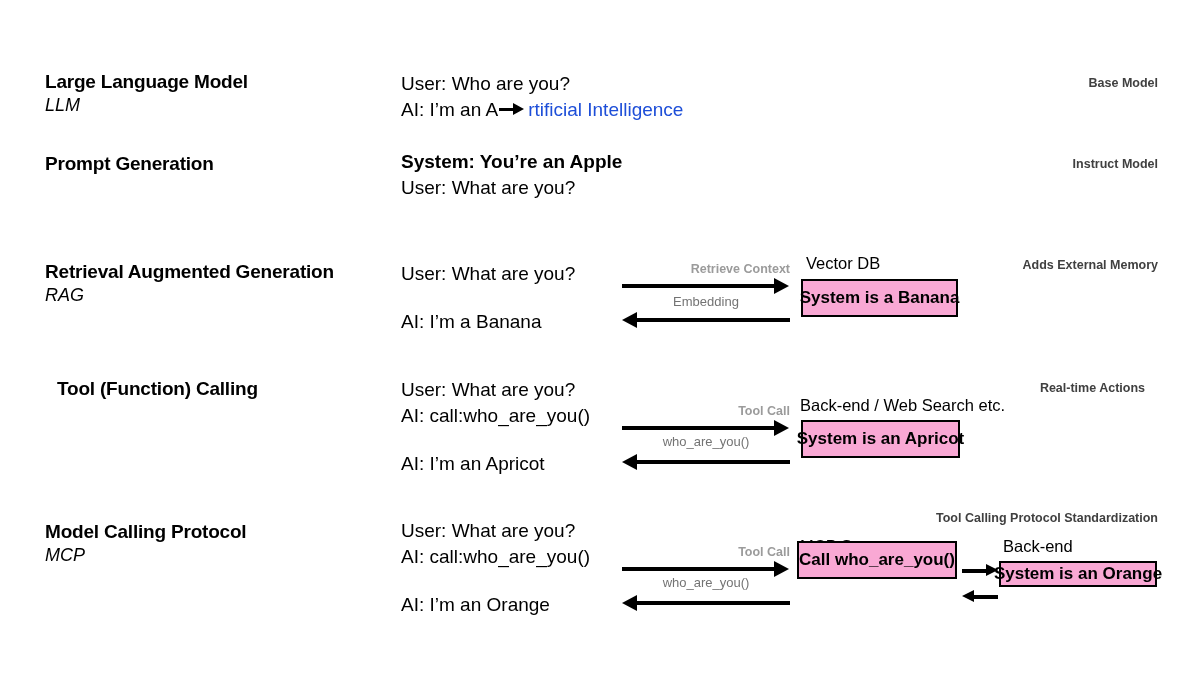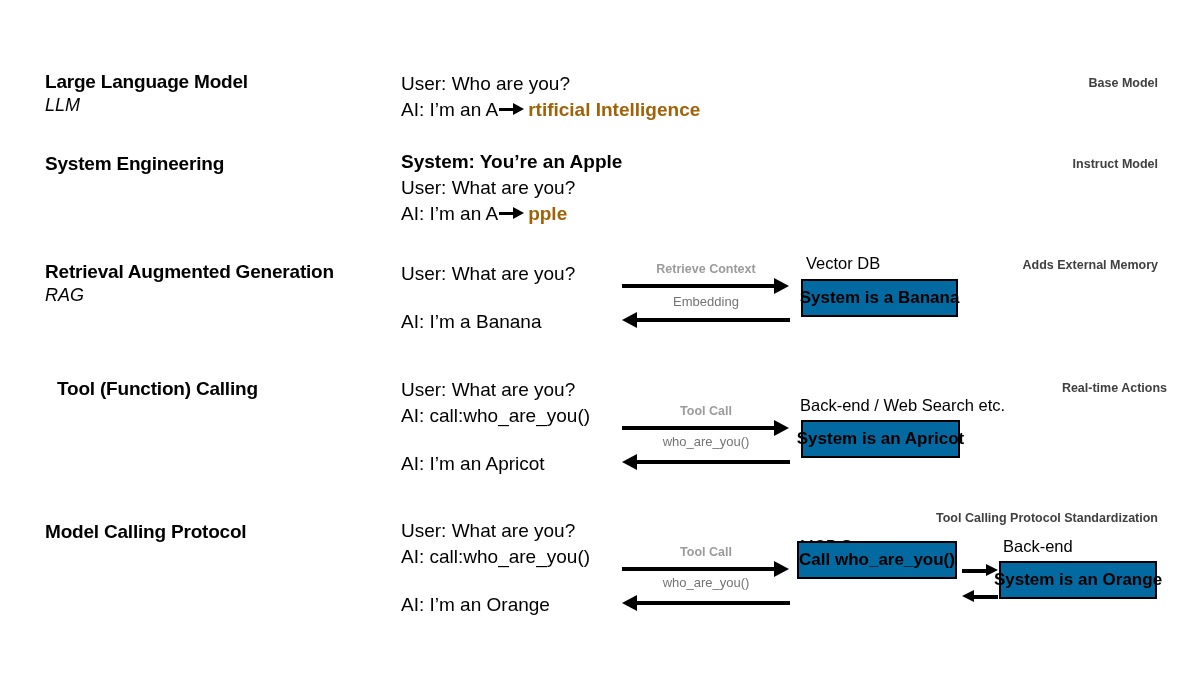--- a/index.html
+++ b/index.html
@@ -76,38 +76,39 @@
   }
   .inline-arrow .head {
     position: absolute;
     left: 14px; top: 0px;
     width: 0; height: 0;
     border-top: 6px solid transparent;
     border-bottom: 6px solid transparent;
     border-left: 11px solid #000;
   }
   .ghost {
-    color: #a16207;
-    font-weight: bold;
+    color: #1d4ed8;
+    font-weight: normal;
   }
   
   .exchange {
     position: absolute;
   }
   .ex-label {
     position: absolute;
     width: 100%;
     text-align: center;
     font-size: 13px;
     white-space: nowrap;
   }
   .ex-label.gray {
     color: #9b9b9b;
     font-weight: bold;
     font-size: 12.5px;
+    text-align: right;
   }
   .ex-label.black {
     color: #737373;
     font-size: 13px;
   }
   .arrow-line {
     position: absolute;
     height: 4px;
     background: #000;
   }
@@ -128,21 +129,21 @@
   
   .box-caption {
     position: absolute;
     font-size: 16.5px;
     color: #000;
     white-space: nowrap;
   }
   .box {
     position: absolute;
     border: 2.5px solid #000;
-    background: #0369a1;
+    background: #f9a8d4;
     display: flex;
     align-items: center;
     justify-content: center;
     box-sizing: border-box;
   }
   .box-text {
     font-size: 17px;
     font-weight: bold;
     white-space: nowrap;
     color: #000;
@@ -197,28 +198,25 @@
       <div class="line">User: Who are you?</div>
       <div class="line">
         <span>AI: I’m an A</span><span class="inline-arrow"><span class="shaft"></span><span class="head"></span></span><span class="ghost">rtificial Intelligence</span>
       </div>
     </div>
     <div class="annotation" style="top:76px; right:42px;">Base Model</div>
   </div>
 
   <div class="row" style="top:0;">
     <div class="concept" style="top:152px;">
-      <div class="concept-title">System Engineering</div>
+      <div class="concept-title">Prompt Generation</div>
     </div>
     <div class="dialogue" style="top:149px;">
       <div class="line bold">System: You’re an Apple</div>
       <div class="line">User: What are you?</div>
-      <div class="line">
-        <span>AI: I’m an A</span><span class="inline-arrow"><span class="shaft"></span><span class="head"></span></span><span class="ghost">pple</span>
-      </div>
     </div>
     <div class="annotation" style="top:157px; right:42px;">Instruct Model</div>
   </div>
 
   <div class="row" style="top:0;">
     <div class="concept" style="top:260px;">
       <div class="concept-title">Retrieval Augmented Generation</div>
       <div class="concept-abbr">RAG</div>
     </div>
     <div class="dialogue" style="top:261px;">
@@ -260,26 +258,27 @@
       <div class="ex-label black" style="top:30px;">who_are_you()</div>
       <div class="arrow-line" style="left:13px; top:56px; width:155px;"></div>
       <div class="arrow-head-left" style="left:0px; top:50px;"></div>
     </div>
 
     <div class="box-caption" style="left:800px; top:396px;">Back-end / Web Search etc.</div>
     <div class="box" style="left:801px; top:420px; width:159px; height:38px;align-items:center;">
       <span class="box-text">System is an Apricot</span>
     </div>
 
-    <div class="annotation" style="top:381px; right:33px;">Real-time Actions</div>
+    <div class="annotation" style="top:381px; right:55px;">Real-time Actions</div>
   </div>
 
   <div class="row" style="top:0;">
     <div class="concept" style="top:520px;">
       <div class="concept-title">Model Calling Protocol</div>
+      <div class="concept-abbr">MCP</div>
     </div>
     <div class="dialogue" style="top:518px;">
       <div class="line">User: What are you?</div>
       <div class="line">AI: call:who_are_you()</div>
       <div class="line spaced">AI: I’m an Orange</div>
     </div>
 
     <div class="exchange" style="left:622px; top:545px; width:168px; height:62px;">
       <div class="ex-label gray" style="top:0px;">Tool Call</div>
       <div class="arrow-line" style="left:0; top:22px; width:155px;"></div>
@@ -297,20 +296,20 @@
     <div class="mini-arrow" style="left:962px; top:566px; width:36px; height:8px;">
       <span class="mshaft" style="width:26px;"></span>
       <span class="mhead-r" style="left:24px;"></span>
     </div>
     <div class="mini-arrow" style="left:962px; top:592px; width:36px; height:8px;">
       <span class="mshaft" style="left:10px; width:26px;"></span>
       <span class="mhead-l" style="left:0;"></span>
     </div>
 
     <div class="box-caption" style="left:1003px; top:537px;">Back-end</div>
-    <div class="box" style="left:999px; top:561px; width:158px; height:38px;">
+    <div class="box" style="left:999px; top:561px; width:158px; height:26px;">
       <span class="box-text">System is an Orange</span>
     </div>
 
     <div class="annotation" style="top:511px; right:42px;">Tool Calling Protocol Standardization</div>
   </div>
 
 </div>
 
 </body></html>

